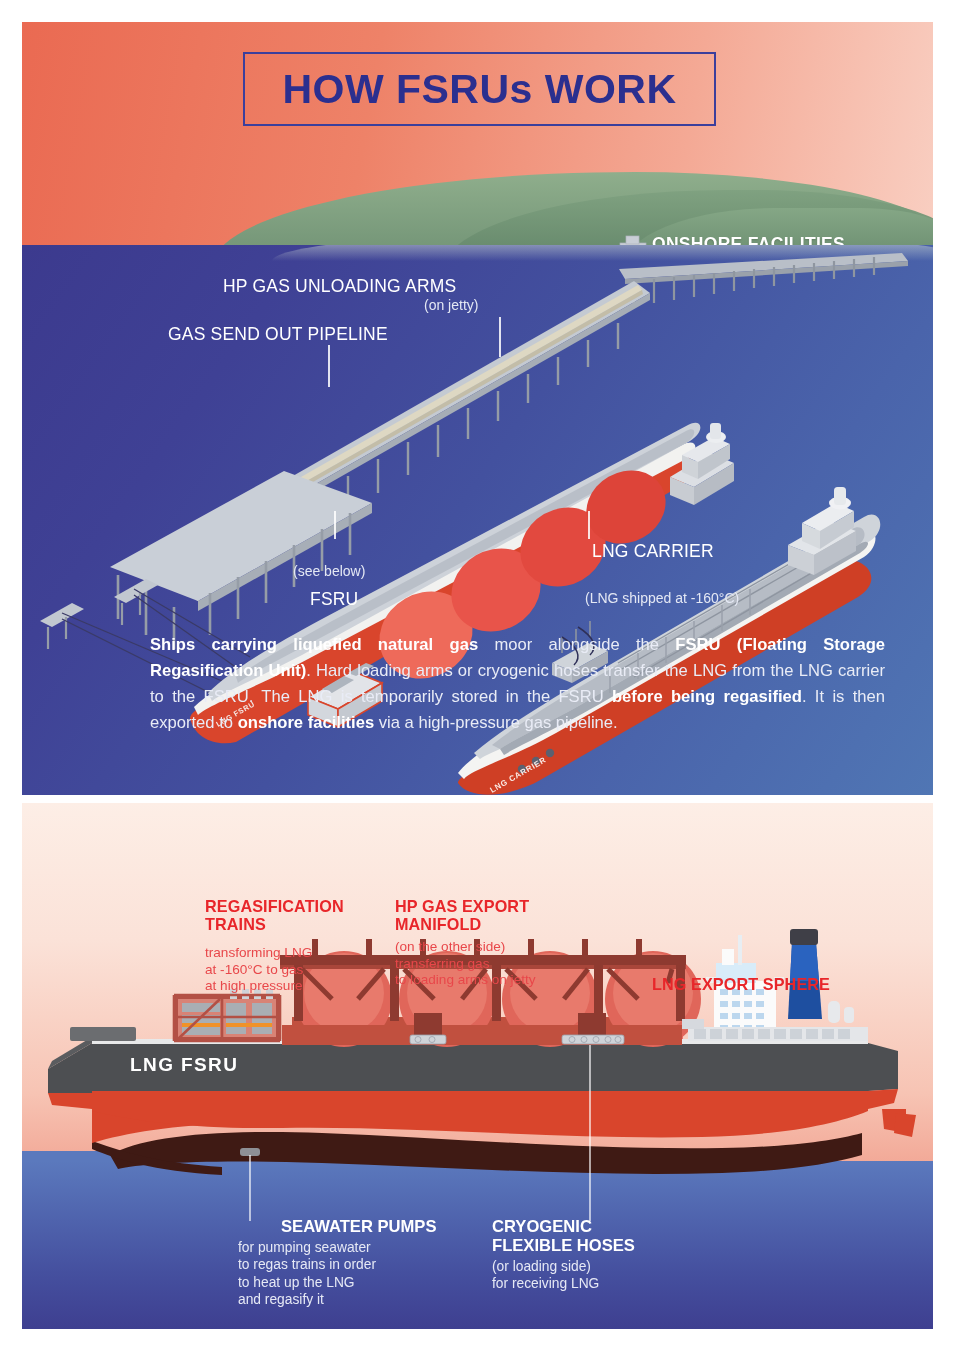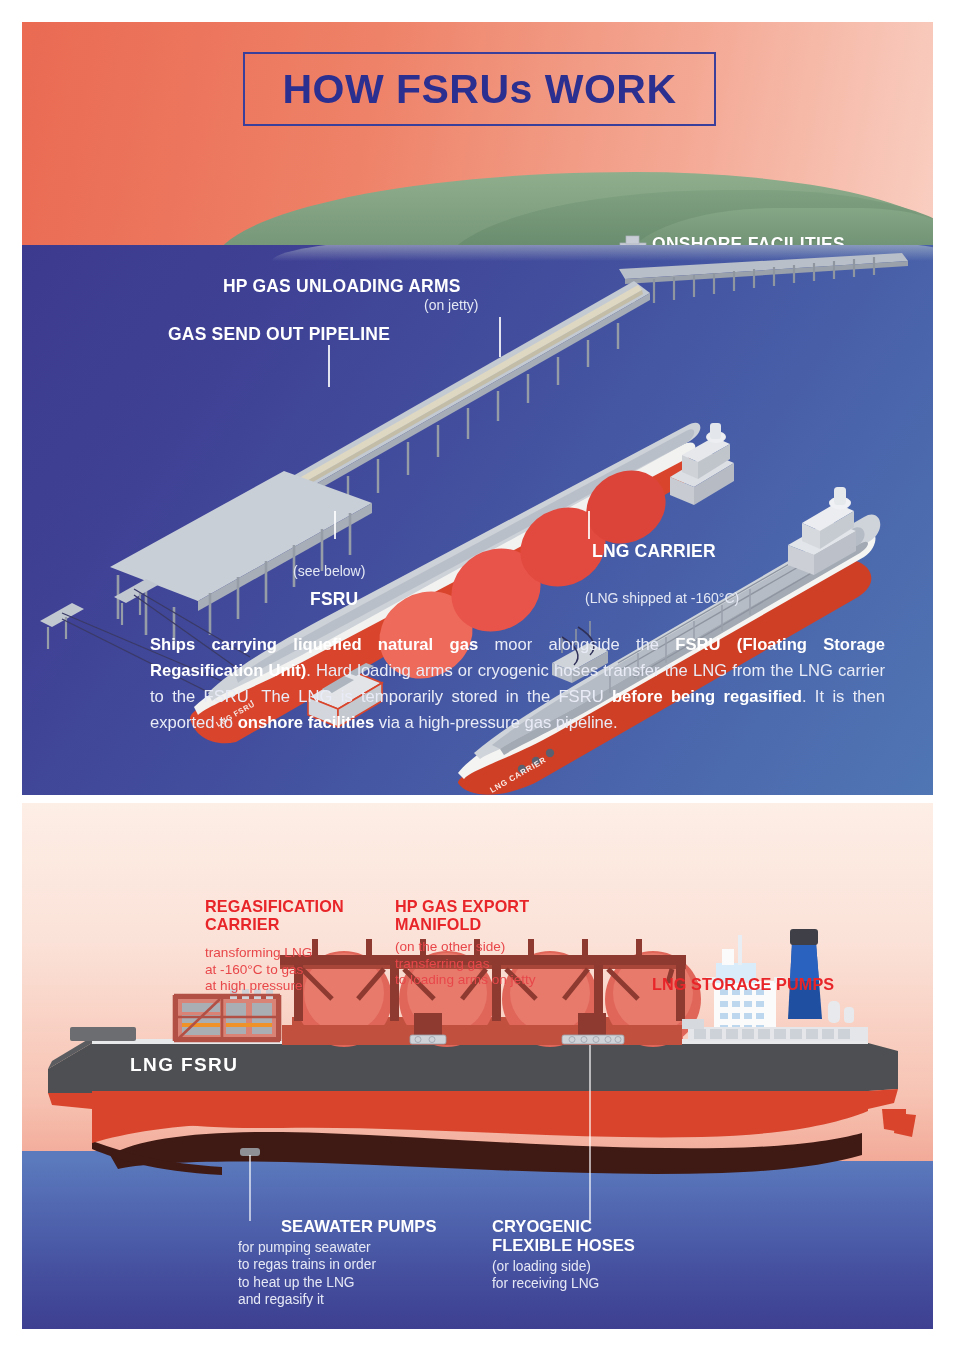--- a/index.html
+++ b/index.html
@@ -56,21 +56,21 @@
     overflow: hidden;
   }
   
   #shore-edge {
     position: absolute; left: 250px; top: -14px; width: 700px; height: 30px;
     background: linear-gradient(180deg, rgba(215,225,215,.85), rgba(170,190,175,0));
     border-radius: 50% 50% 0 0 / 100% 100% 0 0;
   }
 
   .lbl-main {
-    position: absolute; color: #ffffff; font-weight: bold;
+    position: absolute; color: #ffffff; font-weight: normal;
     font-size: 17.5px; letter-spacing: .2px; white-space: nowrap;
   }
   .lbl-sub {
     position: absolute; color: #e4e8f4; font-weight: normal;
     font-size: 14px; white-space: nowrap;
   }
   .leader {
     position: absolute; width: 1.5px; background: rgba(255,255,255,.85);
   }
 
@@ -597,32 +597,32 @@
         <rect x="660" y="216" width="22" height="10" fill="#d6d9de"></rect>
       </g>
 
       <g stroke="#ffffff" stroke-width="1.4" opacity="0.88">
         <line x1="228" y1="352" x2="228" y2="418"></line>
         <line x1="568" y1="242" x2="568" y2="418"></line>
       </g>
     </svg>
 
     <div class="lbl-red" style="left:183px; top:94px; width:180px; white-space:pre-line;">REGASIFICATION
-CARRIER</div>
+TRAINS</div>
     <div class="lbl-red-sub" style="left:183px; top:136px; width:180px; white-space:pre-line;margin-top:6px;">transforming LNG
 at -160°C to gas
 at high pressure</div>
 
     <div class="lbl-red" style="left:373px; top:94px; width:215px; white-space:pre-line;">HP GAS EXPORT
 MANIFOLD</div>
     <div class="lbl-red-sub" style="left:373px; top:136px; width:215px; white-space:pre-line;">(on the other side)
 transferring gas
 to loading arms on jetty</div>
 
-    <div class="lbl-red" style="left:630px; top:172px; white-space:pre-line;">LNG STORAGE PUMPS</div>
+    <div class="lbl-red" style="left:630px; top:172px; white-space:pre-line;">LNG EXPORT SPHERE</div>
 
     <div class="lbl-white" style="left:220px; top:415px; width:215px; white-space:pre-line;margin-left:39px;">SEAWATER PUMPS</div>
     <div class="lbl-white-sub" style="left:216px; top:436px; width:215px; white-space:pre-line;">for pumping seawater
 to regas trains in order
 to heat up the LNG
 and regasify it</div>
 
     <div class="lbl-white" style="left:470px; top:415px; width:215px; white-space:pre-line;">CRYOGENIC
 FLEXIBLE HOSES</div>
     <div class="lbl-white-sub" style="left:470px; top:455px; width:215px; white-space:pre-line;">(or loading side)

